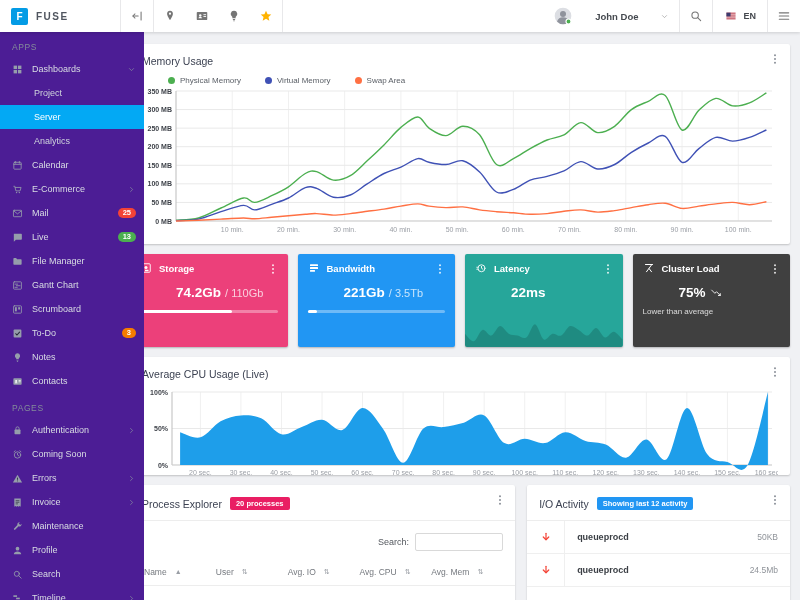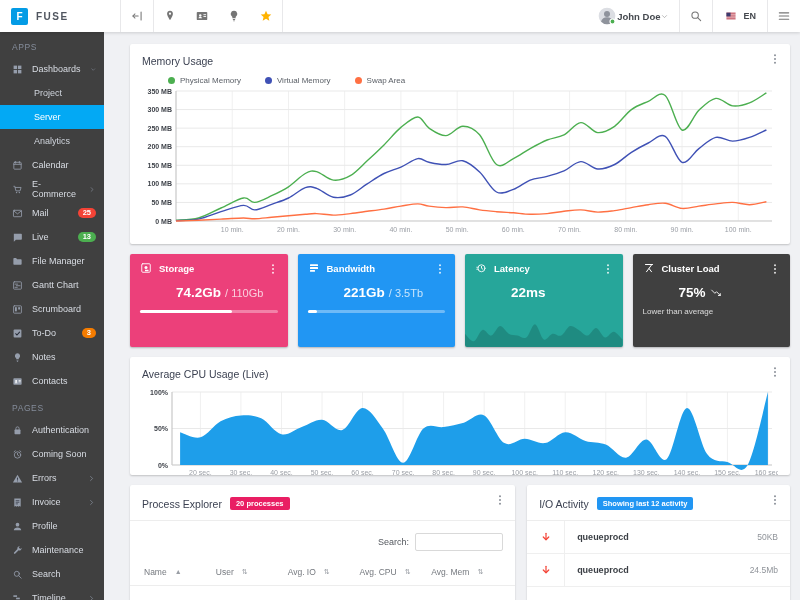--- a/index.html
+++ b/index.html
@@ -11,30 +11,30 @@
   .toolbar { position:absolute; top:0; left:0; right:0; height:32px; background:#fff;
              display:flex; align-items:stretch; z-index:20; box-shadow:0 1px 3px rgba(0,0,0,.15); }
   .tb-logo { width:120px; display:flex; align-items:center; gap:8px; padding-left:11px; }
   .logo-badge { width:17px; height:17px; background:#039be5; border-radius:2px; color:#fff;
                 font-size:10px; font-weight:bold; display:flex; align-items:center; justify-content:center; }
   .logo-text { font-size:10px; font-weight:bold; color:#50555f; letter-spacing:1.5px; }
   .tb-sep { width:1px; background:#e8e8ea; }
   .tb-btn { display:flex; align-items:center; justify-content:center; padding:0 9px; cursor:pointer; background:none; border:none; }
   .tb-btn .icon { width:14px; height:14px; color:#757575; }
   .tb-spacer { flex:1; }
-  .tb-user { display:flex; align-items:center; gap:0; padding:0 10px; cursor:pointer; background:none; border:none; }
+  .tb-user { display:flex; align-items:center; gap:22px; padding:0 10px; cursor:pointer; background:none; border:none; }
   .tb-user .icon-av { width:20px; height:20px; }
   .user-name { font-size:9.5px; font-weight:bold; color:#45494f; }
   .chev { width:9px; height:9px; color:#9a9a9a; }
   .tb-lang { display:flex; align-items:center; gap:5px; padding:0 11px; cursor:pointer; background:none; border:none; }
   .flag { width:14px; height:10px; }
   .lang-label { font-size:9px; font-weight:bold; color:#45494f; }
 
   
-  .sidebar { position:absolute; top:32px; left:0; bottom:0; width:104px; background:#404040; overflow:hidden; z-index:10; }
+  .sidebar { position:absolute; top:32px; left:0; bottom:0; width:144px; background:#4c1d95; overflow:hidden; z-index:10; }
   .nav-section-label { padding:10px 12px 5px; font-size:8.5px; color:#848c9a; letter-spacing:.6px; }
   .nav-item { height:24px; display:flex; align-items:center; gap:9px; padding:0 8px 0 12px;
               font-size:9px; color:#d8dce3; cursor:pointer; }
   .nav-item .nicon { width:11px; height:11px; color:#959dab; flex:none; }
   .nav-sub { padding-left:34px; color:#cfd4dc; }
   .nav-active { background:#03a9f4; color:#fff; }
   .nav-badge { margin-left:auto; color:#fff; font-size:7.5px; font-weight:bold; border-radius:8px;
                padding:1.5px 5px; line-height:1; }
   .nav-chev { margin-left:auto; width:9px; height:9px; color:#8b93a1; }
 
@@ -384,33 +384,33 @@
       <span>Invoice</span>
       <span class="nav-chev">
           <svg viewBox="0 0 24 24">
             <path d="M9.5 6.5l5.5 5.5-5.5 5.5" stroke="currentColor" fill="none" stroke-width="1.8" stroke-linecap="round" stroke-linejoin="round"></path>
           </svg>
         </span>
     </div>
     <div class="nav-item">
       <span class="nicon">
           <svg viewBox="0 0 24 24">
+            <path d="M20.8 6.2a4.8 4.8 0 0 1-6.3 5.4l-7.2 7.2a1.9 1.9 0 1 1-2.7-2.7l7.2-7.2a4.8 4.8 0 0 1 5.4-6.3L14.6 5.2l3.4 3.4z" fill="currentColor"></path>
+          </svg>
+        </span>
+      <span>Maintenance</span>
+    </div>
+    <div class="nav-item">
+      <span class="nicon">
+          <svg viewBox="0 0 24 24">
             <circle cx="12" cy="8" r="4" fill="currentColor"></circle>
             <path d="M4 20c0-4 3.6-6 8-6s8 2 8 6z" fill="currentColor"></path>
           </svg>
         </span>
       <span>Profile</span>
-    </div>
-    <div class="nav-item">
-      <span class="nicon">
-          <svg viewBox="0 0 24 24">
-            <path d="M20.8 6.2a4.8 4.8 0 0 1-6.3 5.4l-7.2 7.2a1.9 1.9 0 1 1-2.7-2.7l7.2-7.2a4.8 4.8 0 0 1 5.4-6.3L14.6 5.2l3.4 3.4z" fill="currentColor"></path>
-          </svg>
-        </span>
-      <span>Maintenance</span>
     </div>
     <div class="nav-item">
       <span class="nicon">
           <svg viewBox="0 0 24 24">
             <circle cx="10.5" cy="10.5" r="5.5" stroke="currentColor" fill="none" stroke-width="1.8" stroke-linecap="round" stroke-linejoin="round"></circle>
             <path d="M14.8 14.8L20 20" stroke="currentColor" fill="none" stroke-width="1.8" stroke-linecap="round" stroke-linejoin="round"></path>
           </svg>
         </span>
       <span>Search</span>
     </div>

